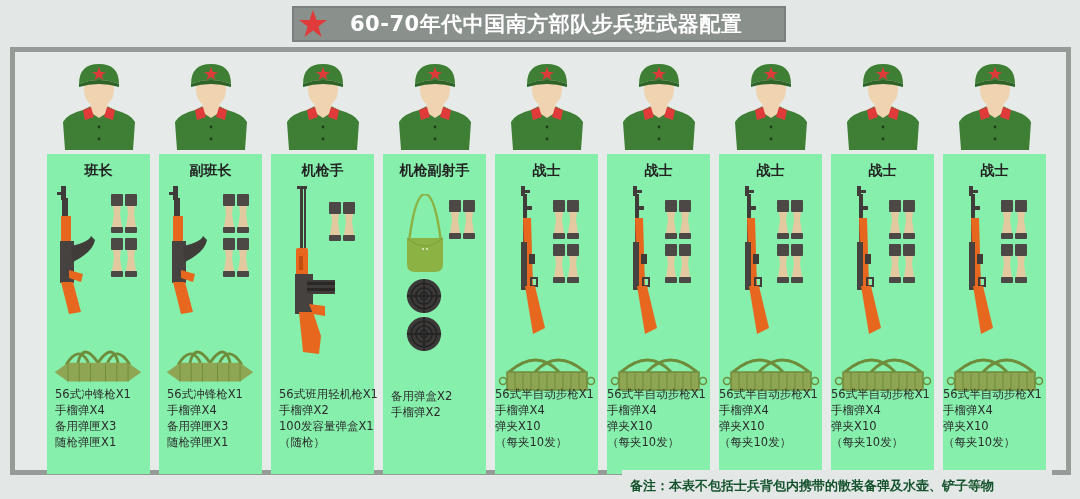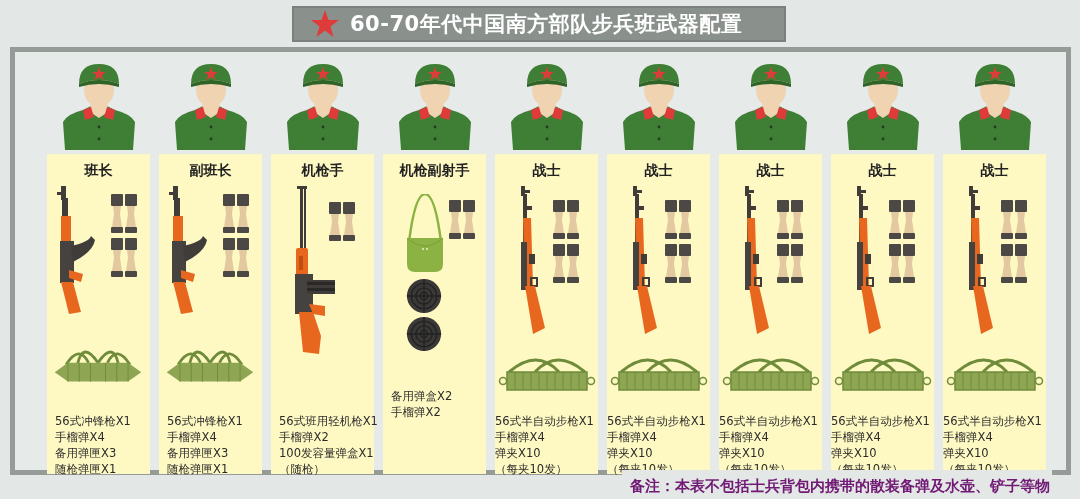--- a/index.html
+++ b/index.html
@@ -6,49 +6,49 @@
   html, body { width: 1080px; height: 499px; overflow: hidden; }
   body {
     background: #e3e7e5;
     font-family: "DejaVu Sans", "Liberation Sans", sans-serif;
     position: relative;
     color: #222;
   }
   .title-bar {
     position: absolute; left: 292px; top: 6px; width: 494px; height: 36px;
     background: #8a918c; border: 2px solid #7b827d;
-    display: flex; align-items: center; padding-left: 16px; gap: 10px;
+    display: flex; align-items: center; padding-left: 4px; gap: 22px;
   }
   .title-star { width: 30px; height: 30px; }
   .title-text { color: #fff; font-size: 21px; font-weight: bold; letter-spacing: 0.5px; white-space: nowrap; }
 
   .frame {
     position: absolute; left: 10px; top: 47px; width: 1061px; height: 428px;
     border: 5px solid #959b97; border-bottom-width: 5px;
     background: #e6eae8;
   }
   .note-gap {
     position: absolute; left: 622px; top: 470px; width: 430px; height: 12px; background: #e3e7e5;
   }
   .note {
-    position: absolute; left: 630px; top: 477px; font-size: 15px; color: #701a75; font-weight: bold; white-space: nowrap;
+    position: absolute; left: 630px; top: 477px; font-size: 13px; color: #14532d; font-weight: bold; white-space: nowrap;
   }
 
   .columns { position: absolute; left: 47px; top: 58px; width: 1000px; height: 412px; display: flex; gap: 9px; }
   .col { width: 103px; position: relative; }
   .portrait { position: absolute; left: 14px; top: 2px; width: 76px; height: 90px; }
   .card {
     position: absolute; left: 0; top: 96px; width: 103px; height: 320px;
-    background: #fef9c3;
+    background: #86efac;
   }
   .role { position: absolute; top: 8px; left: 0; width: 100%; text-align: center; font-size: 14px; font-weight: bold; color: #222; }
   .weapon { position: absolute; }
   .ammo { position: absolute; }
   .extra { position: absolute; }
-  .items { position: absolute; left: 8px; top: 259px; font-size: 11.5px; line-height: 16px; color: #2b2b2b; white-space: nowrap; }
+  .items { position: absolute; left: 8px; top: 232px; font-size: 11.5px; line-height: 16px; color: #2b2b2b; white-space: nowrap; }
 </style>
 </head>
 <body>
 
 <svg width="0" height="0" style="position:absolute">
   <defs>
     <symbol id="soldier" viewBox="0 0 76 90">
       <path d="M2 62 Q6 54 22 50 L30 46 L46 46 L54 50 Q70 54 74 62 L72 90 L4 90 Z" fill="#3f7f35"></path>
       <path d="M30 40 L46 40 L47 52 L38 58 L29 52 Z" fill="#f0d3b1"></path>
       <path d="M22 50 L30 47 L33 57 L24 60 Z" fill="#e03b3b"></path>

